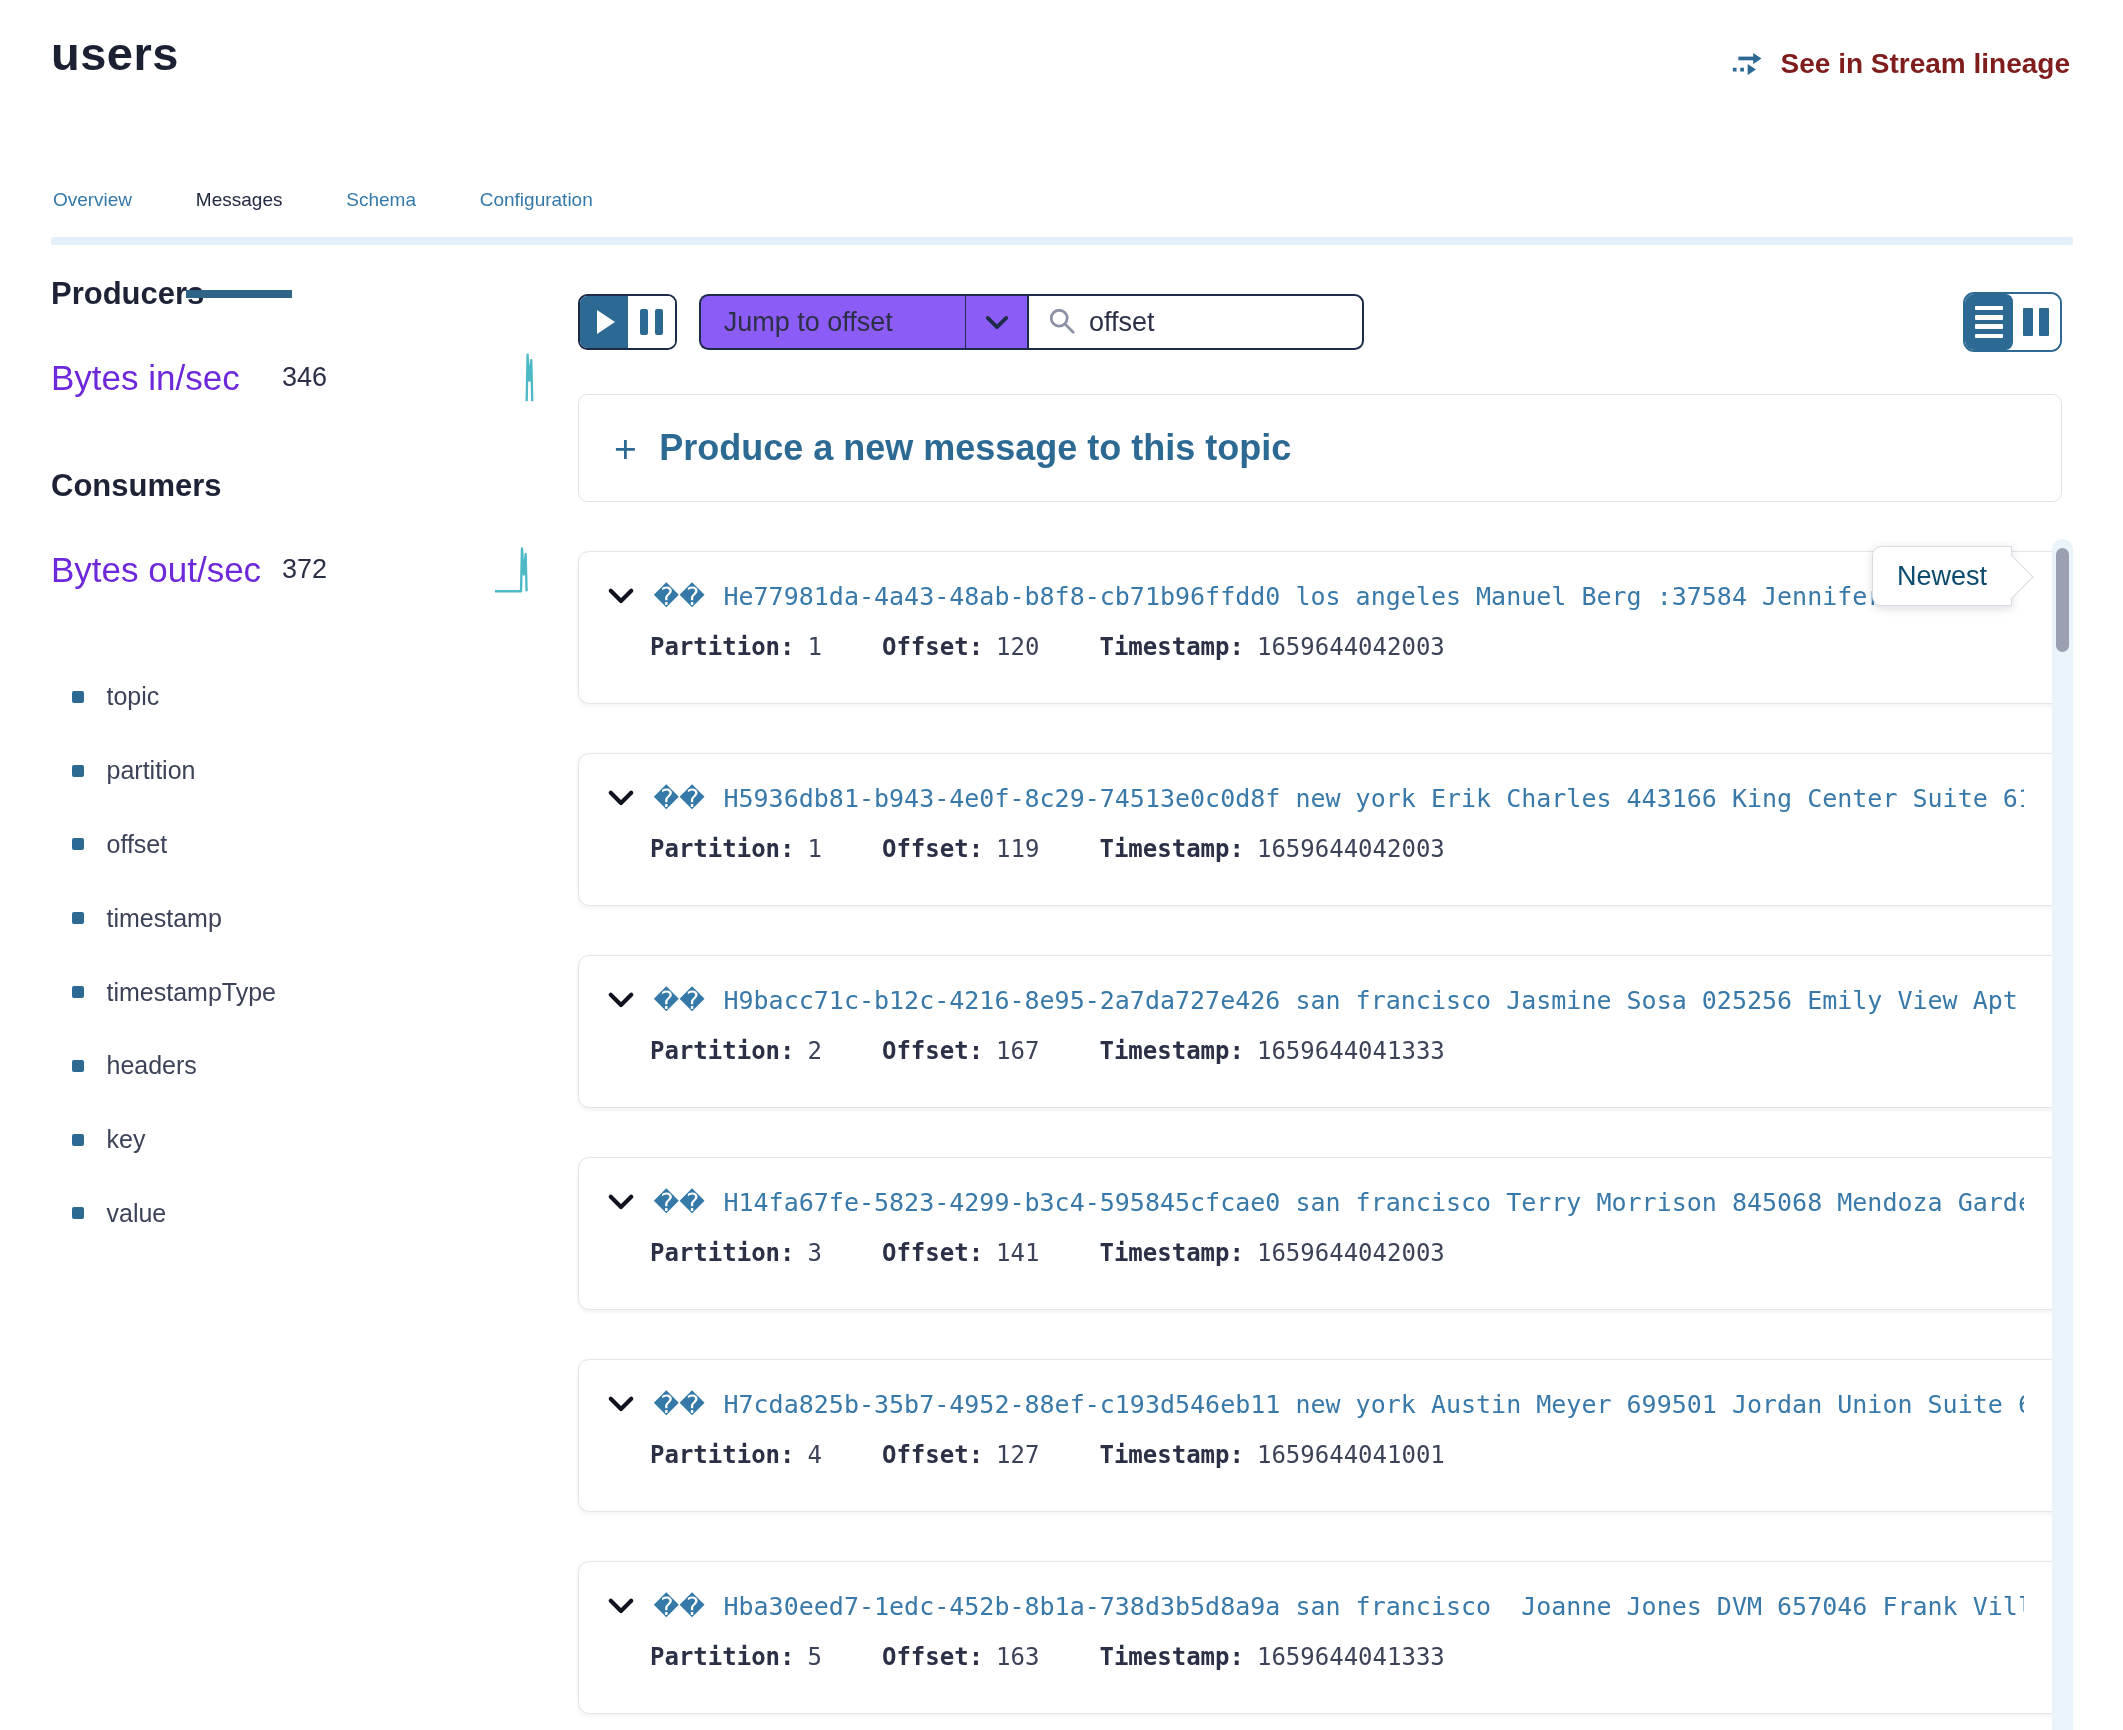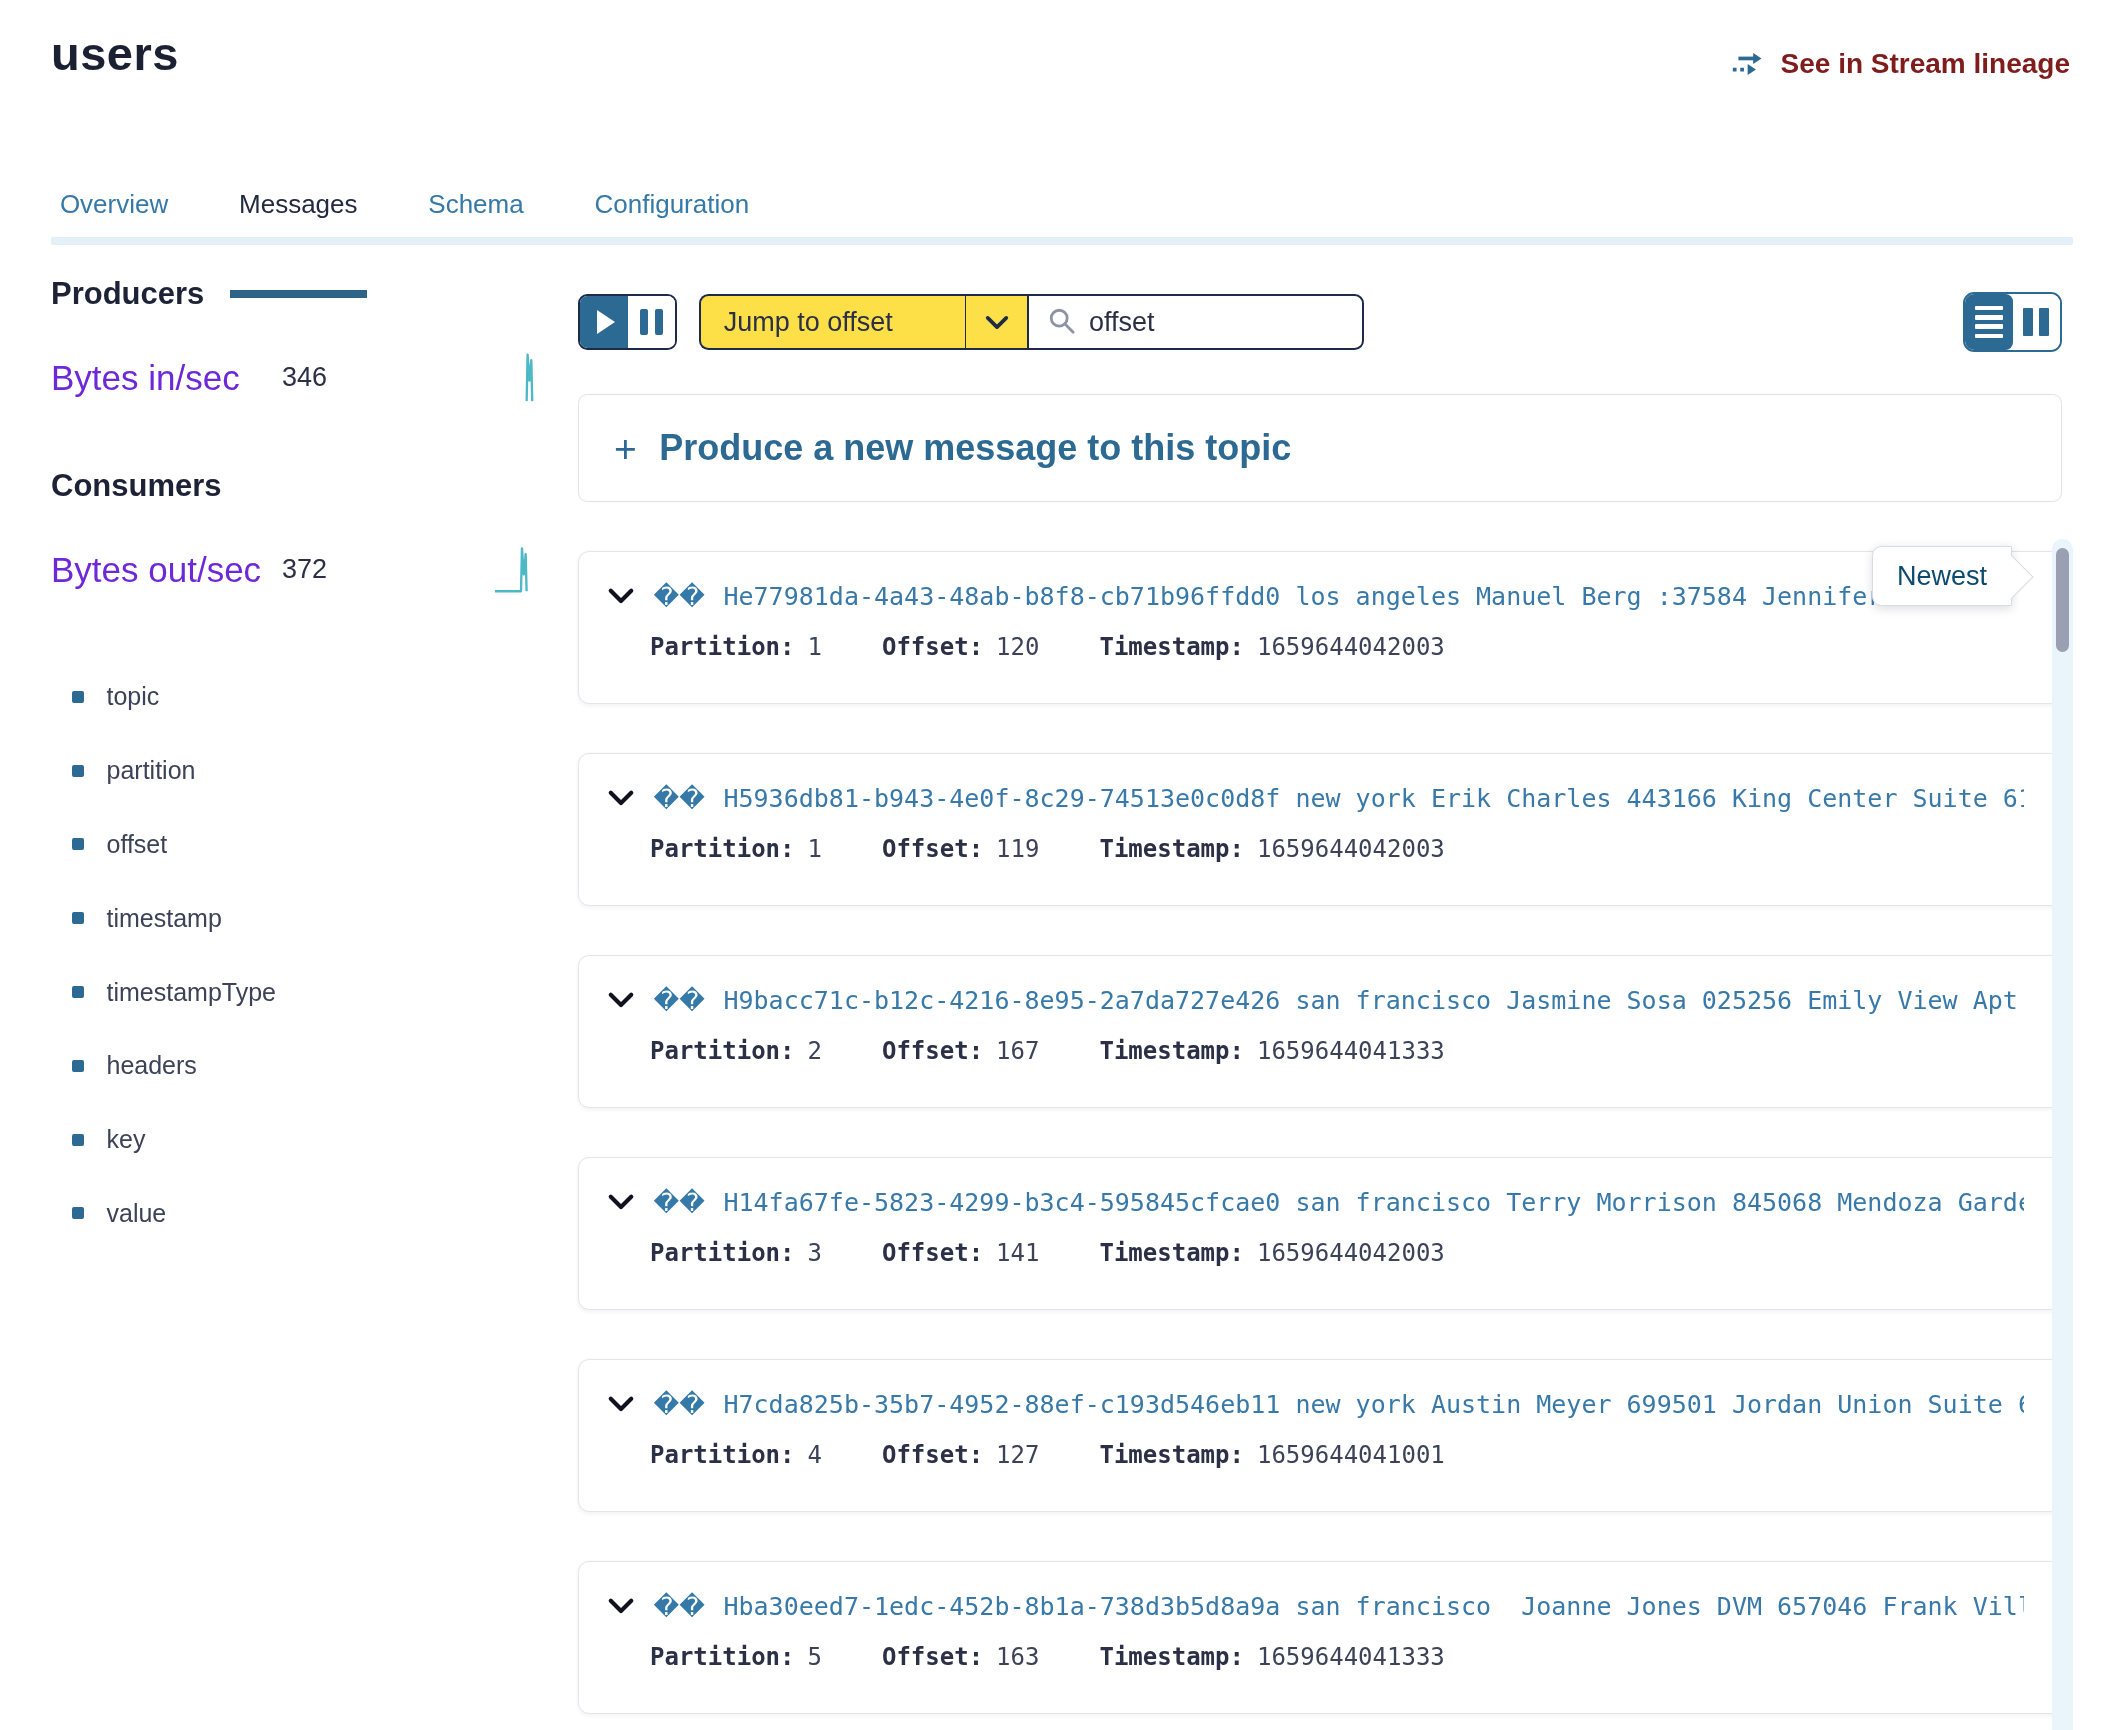--- a/index.html
+++ b/index.html
@@ -9,21 +9,21 @@
 
   
   .page-title { position: absolute; left: 51px; top: 26px; font-size: 47px; font-weight: 800; letter-spacing: 0.5px; color: #1b2033; }
   .lineage-link { position: absolute; right: 54px; top: 48px; display: flex; align-items: center; gap: 13px;
                   font-size: 28px; font-weight: 700; color: #7f1d1d; cursor: pointer; }
   .lineage-link svg { display: block; }
 
   
   .tabs { position: absolute; left: 51px; right: 51px; top: 183px; height: 62px; }
   .tabs-row { display: flex; gap: 60px; height: 100%; }
-  .tab { position: relative; font-size: 26px; color: #3579a8; cursor: pointer; padding: 5.6px 1.9px 0 1.9px; margin-left: 7px; }
+  .tab { position: relative; font-size: 19px; color: #3579a8; cursor: pointer; padding: 5.6px 1.9px 0 1.9px; }
   .tab.active { color: #222941; font-weight: 400; }
   .tab-track { position: absolute; left: 0; right: 0; bottom: 0; height: 8.4px; background: #e3f0f8; border-radius: 1.9px; }
   .tab-indicator { position: absolute; left: -7.5px; right: -7.5px; bottom: -62px; height: 8.4px; background: #2d6488; z-index: 1; }
   .tab { height: 53px; }
 
   
   .sidebar { position: absolute; left: 51px; top: 276px; width: 485px; }
   .side-heading { font-size: 31px; font-weight: 800; color: #1d2236; }
   .metric-row { display: flex; align-items: center; margin-top: 37px; }
   .metric-label { font-size: 35px; color: #6d28d9; width: 231px; }
@@ -46,21 +46,21 @@
   .play-tri { width: 0; height: 0; border-left: 18.6px solid #ffffff; border-top: 12px solid transparent; border-bottom: 12px solid transparent; margin-left: 3.7px; }
   .pause-bars { display: flex; gap: 6.5px; }
   .pause-bars i { display: block; width: 8.4px; height: 26px; background: #2d6a93; border-radius: 1.9px; }
 
   .filter-box { display: flex; align-items: center; gap: 15px; height: 56px; width: 515px; margin-left: 18.6px;
                 border: 2.3px solid #1d2b49; border-radius: 9.3px; padding: 0 20.5px; background: #fff; }
   .filter-box input { border: none; outline: none; font-size: 27px; color: #2b3046; width: 100%; font-family: "Liberation Sans", sans-serif; }
   .filter-box input::placeholder { color: #8d93a5; }
 
   .jump-select { display: flex; align-items: stretch; height: 56px; width: 328px; margin-left: 22.4px;
-                 border: 2.3px solid #1d2b49; border-radius: 9.3px 0 0 9.3px; border-right: none; background: #fde047; cursor: pointer; }
+                 border: 2.3px solid #1d2b49; border-radius: 9.3px 0 0 9.3px; border-right: none; background: #8b5cf6; cursor: pointer; }
   .jump-label { display: flex; align-items: center; padding: 0 22.4px; font-size: 27px; color: #2b3046; flex: 1; }
   .jump-chev { display: flex; align-items: center; justify-content: center; width: 62px; border-left: 1.9px solid #1d2b49; }
 
   .offset-box { display: flex; align-items: center; gap: 13px; height: 56px; width: 337px;
                 border: 2.3px solid #1d2b49; border-radius: 0 9.3px 9.3px 0; padding: 0 18.6px; background: #fff; }
   .offset-box input { border: none; outline: none; font-size: 27px; color: #2b3046; width: 100%; font-family: "Liberation Sans", sans-serif; }
 
   .view-toggle { display: flex; height: 60px; width: 99px; margin-left: auto; border: 2.3px solid #2d6a93; border-radius: 11.2px; overflow: hidden; background: #fff; }
   .vt-btn { flex: 1; display: flex; align-items: center; justify-content: center; cursor: pointer; background: #fff; }
   .vt-btn.list { background: #2d6a93; border-radius: 7.5px; }

